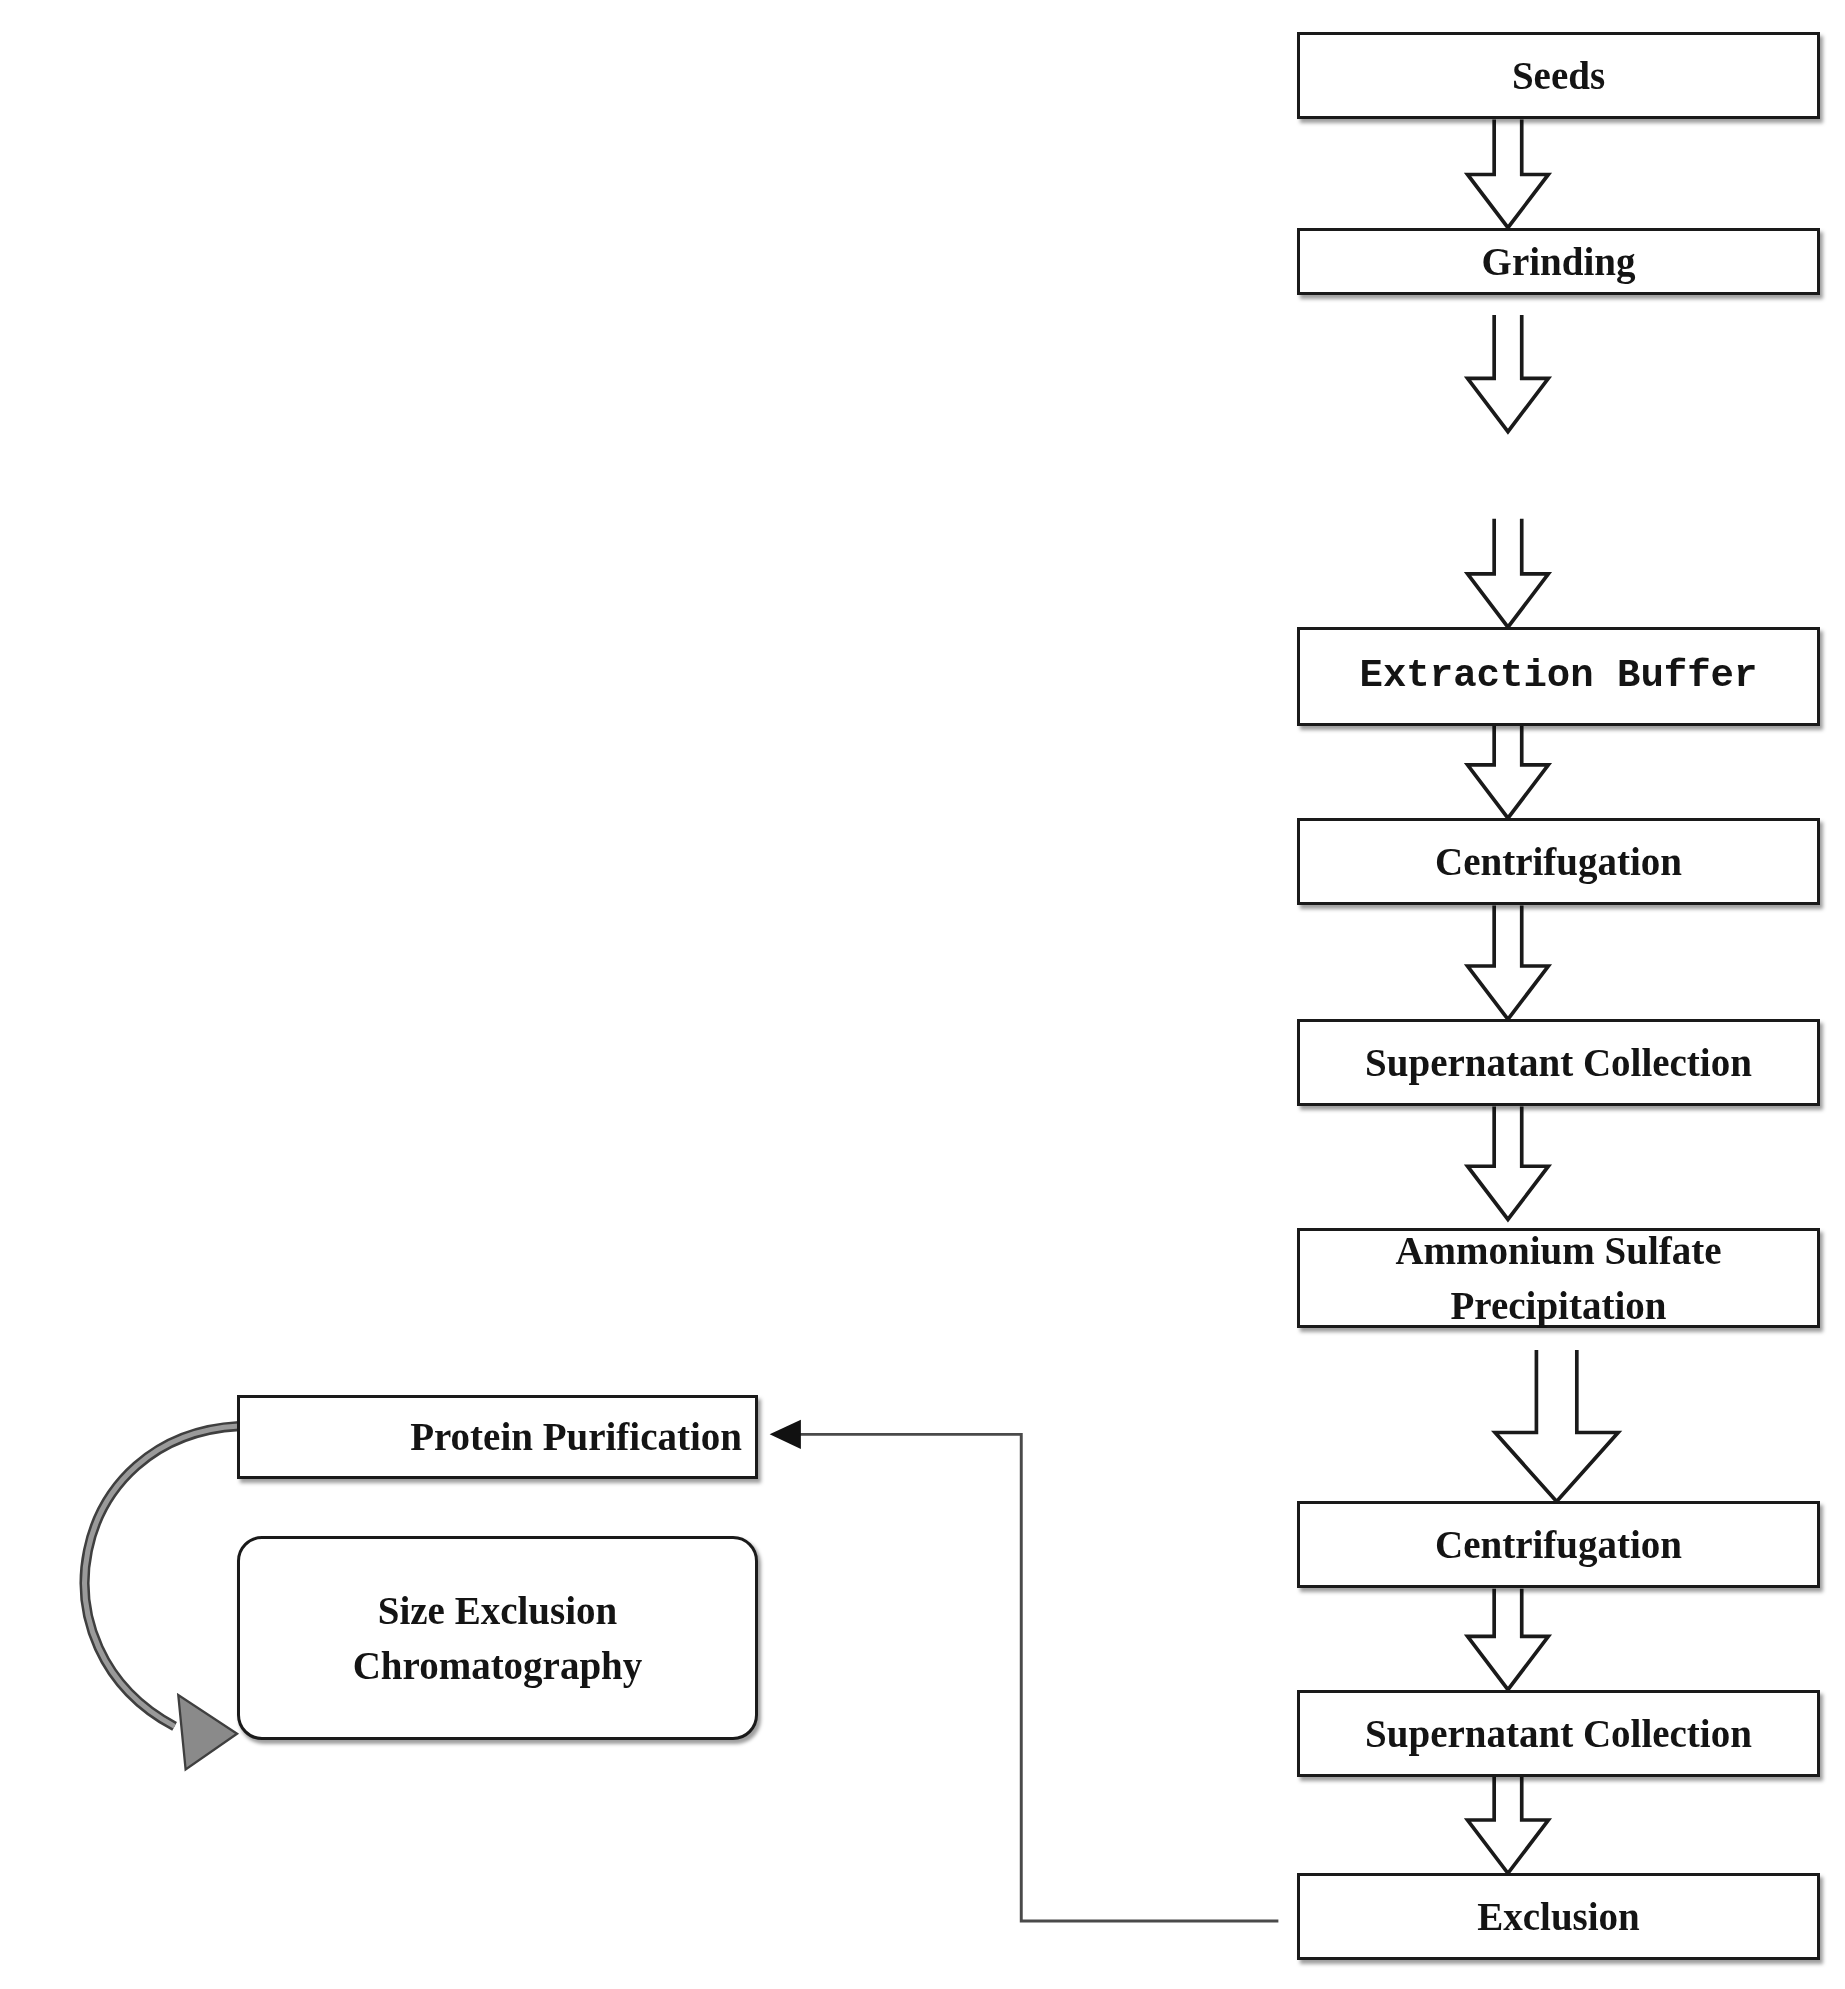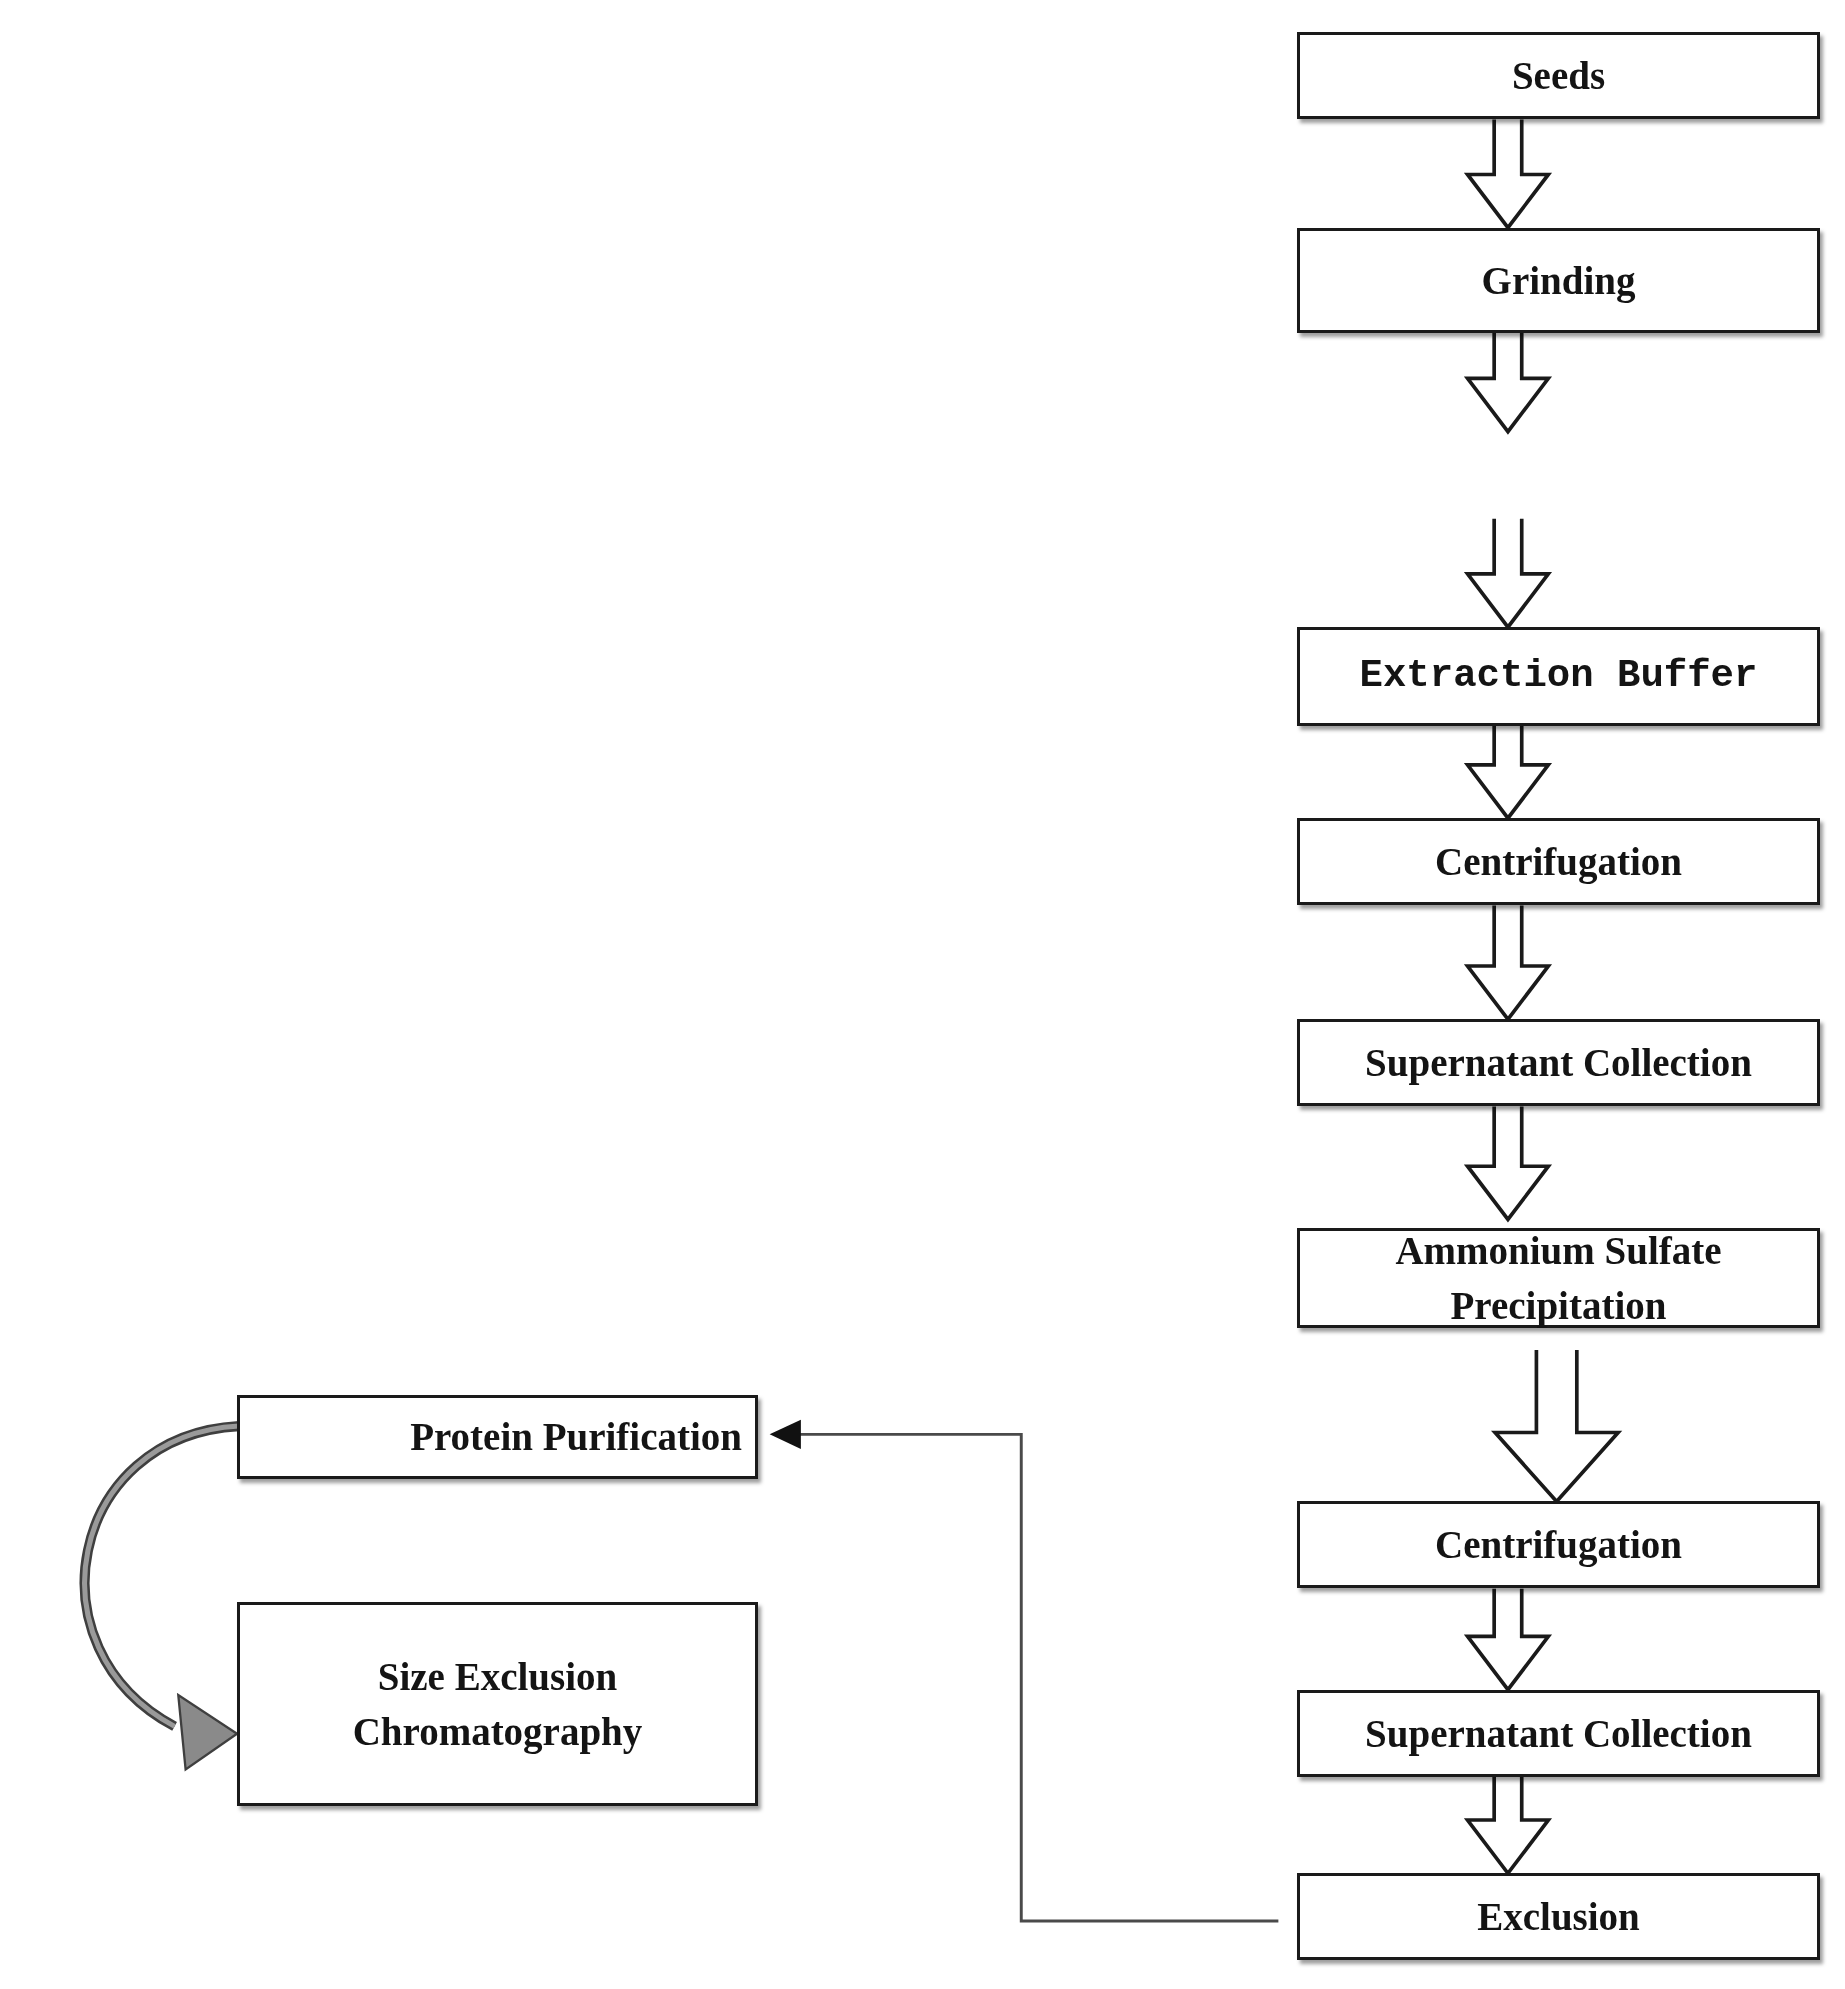--- a/index.html
+++ b/index.html
@@ -65,21 +65,21 @@
     <polygon points="838,1562 872,1546 872,1578" fill="#111111"></polygon>
 
     <path d="M 260,1553 C 75,1563 30,1795 190,1880" fill="none" stroke="#3f3f3f" stroke-width="11"></path>
     <path d="M 260,1553 C 75,1563 30,1795 190,1880" fill="none" stroke="#9a9a9a" stroke-width="5.5"></path>
     <polygon points="258,1888 194,1846 202,1927" fill="#8a8a8a" stroke="#3f3f3f" stroke-width="2.5"></polygon>
   </svg>
 
   <div class="box main-col" style="top:32px;   height:87px;text-align:center;">
     <span>Seeds</span>
   </div>
-  <div class="box main-col" style="top:228px;  height:105px;">
+  <div class="box main-col" style="top:228px;  height:67px;">
     <span>Grinding</span>
   </div>
   <div class="box main-col" style="top:627px;  height:99px;font-family:Liberation Mono, monospace;">
     <span>Extraction Buffer</span>
   </div>
   <div class="box main-col" style="top:818px;  height:87px;">
     <span>Centrifugation</span>
   </div>
   <div class="box main-col" style="top:1019px; height:87px;">
     <span>Supernatant Collection</span>
@@ -93,18 +93,18 @@
   <div class="box main-col" style="top:1690px; height:87px;">
     <span>Supernatant Collection</span>
   </div>
   <div class="box main-col" style="top:1873px; height:87px;">
     <span>Exclusion</span>
   </div>
 
   <div class="box side-col" style="top:1395px; height:84px;justify-content:flex-end;">
     <span>Protein Purification</span>
   </div>
-  <div class="box side-col" style="top:1602px; height:204px;">
+  <div class="box side-col" style="top:1536px; height:204px;border-radius:25px;">
     <span>Size Exclusion Chromatography</span>
   </div>
 
 </div>
 
 
 </body></html>

